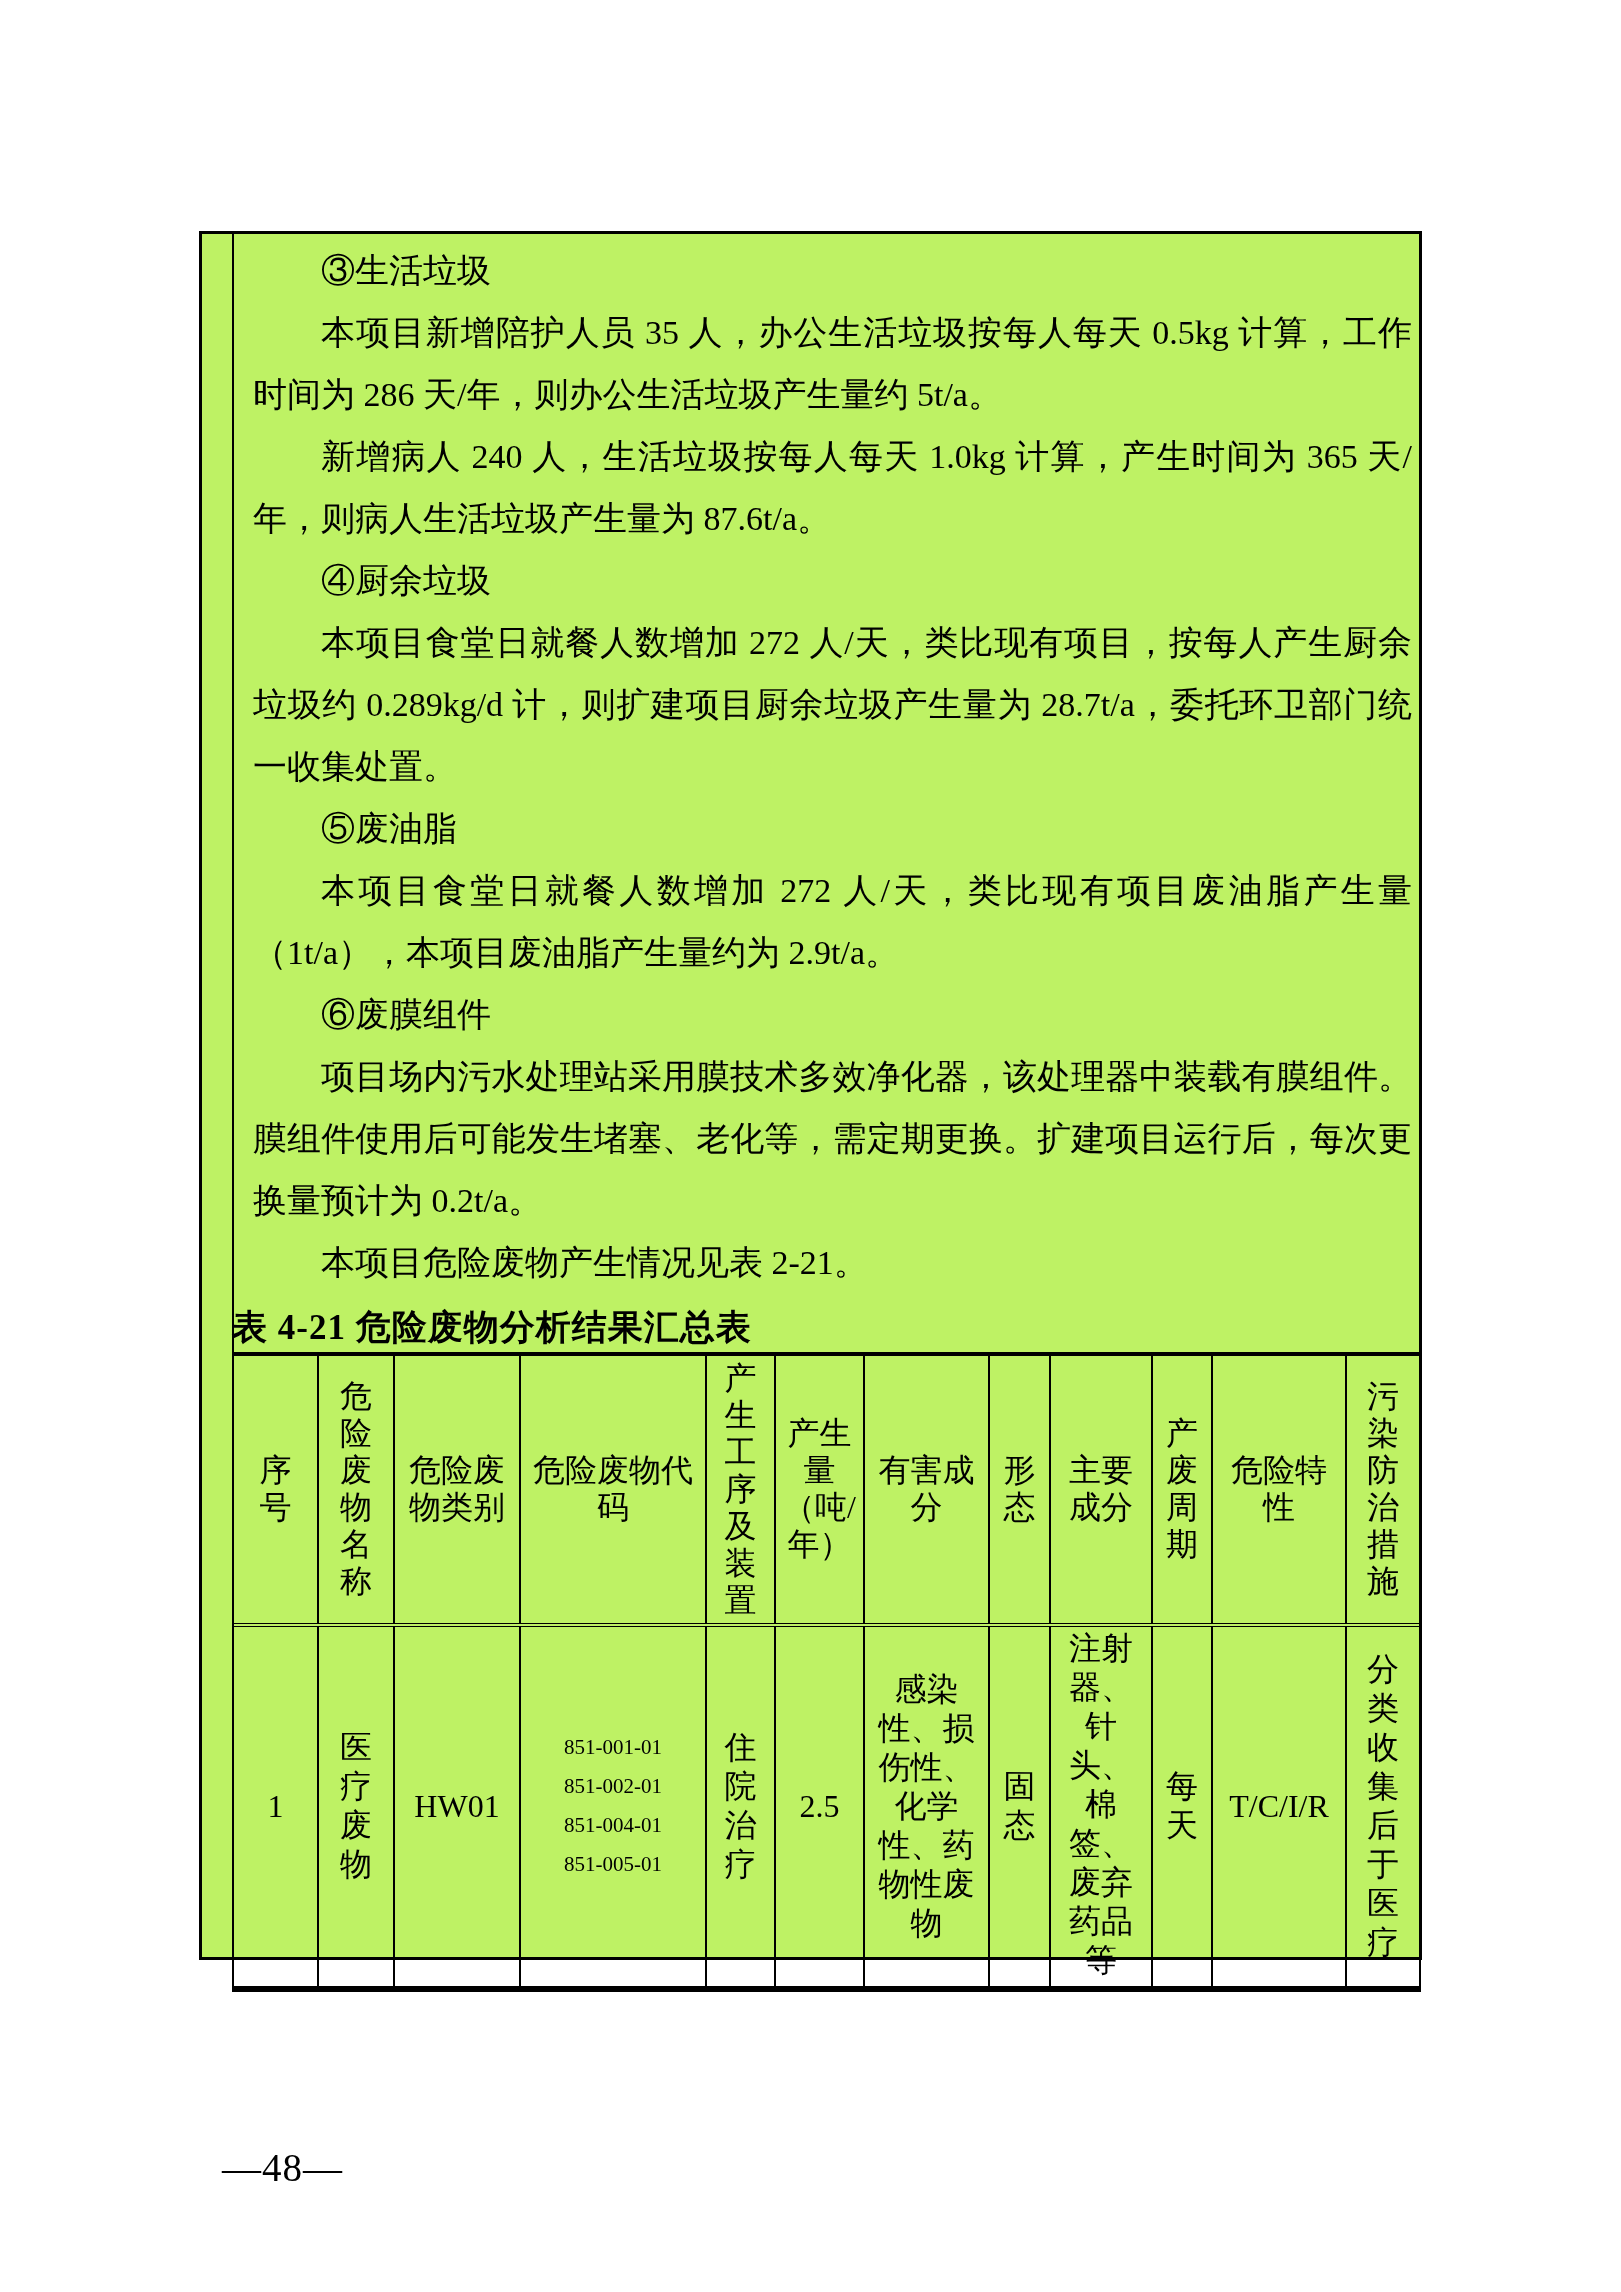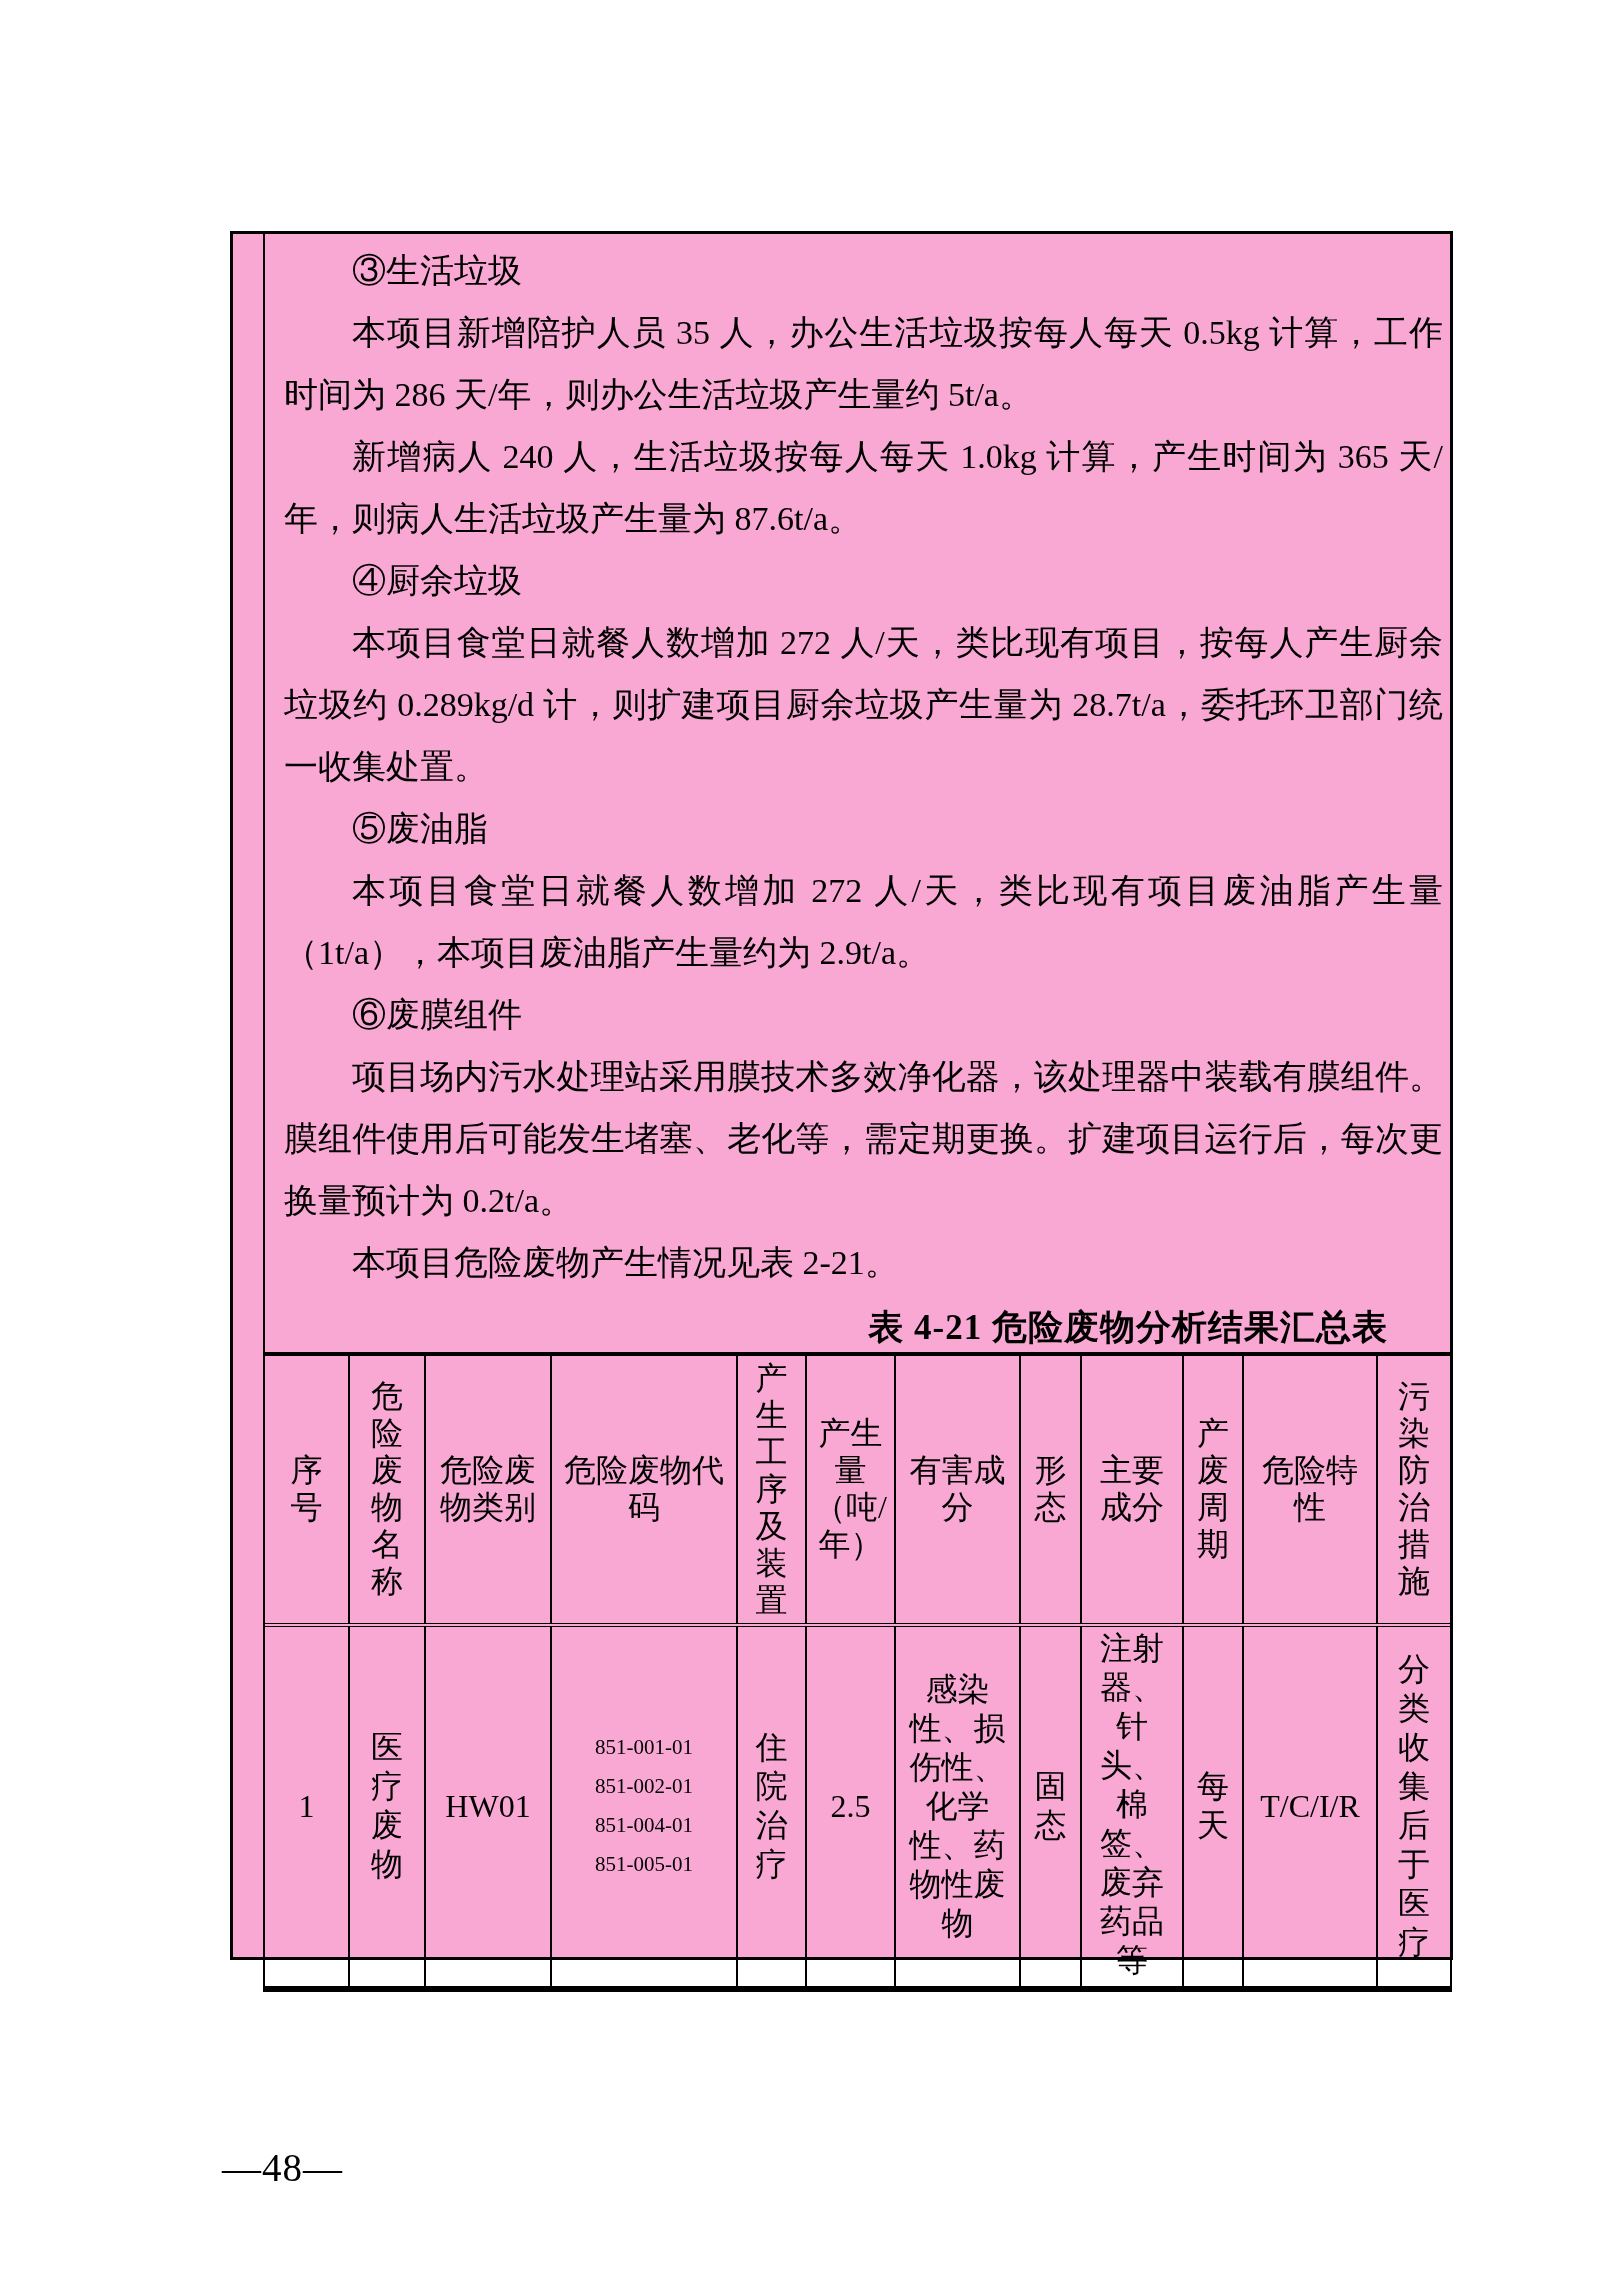--- a/index.html
+++ b/index.html
@@ -16,22 +16,21 @@
   }
   
   .page-box {
     position: absolute;
     left: 199px;
     top: 231px;
     width: 1223px;
     height: 1729px;
     border: 3.9px solid #000;
     box-sizing: border-box;
-    background: #f9a8d4;
-    margin-left: 31px;
+    background: #bef264;
   }
   .gutter-line {
     position: absolute;
     left: 30px;
     top: 0;
     width: 2px;
     height: 100%;
     background: #000;
   }
   .text-block {
@@ -46,21 +45,21 @@
   }
   .text-block p {
     margin: 0;
     text-indent: 2em;
   }
   .table-title {
     position: absolute;
     left: 30px;
     width: 1125px;
     top: 1070px;
-    text-align: right;
+    text-align: left;
     font-size: 35px;
     font-weight: 700;
     letter-spacing: 1px;
   }
   table.hw-table {
     position: absolute;
     left: 30px;
     top: 1118px;
     width: 1189px;
     height: 603px;

